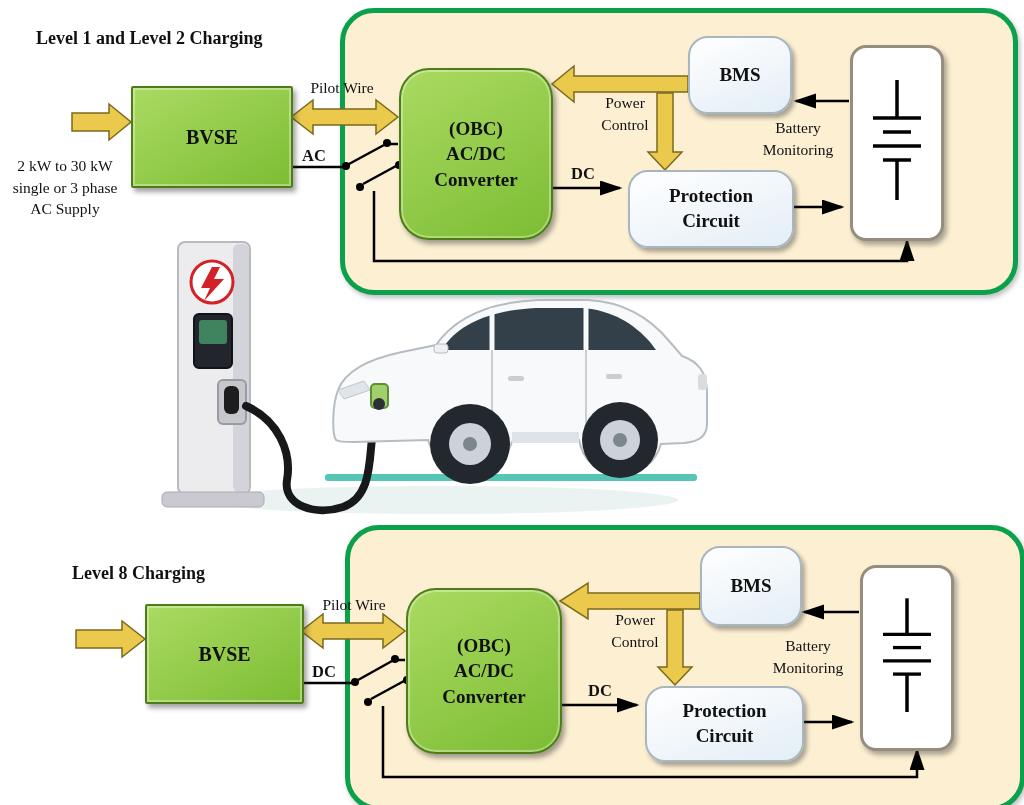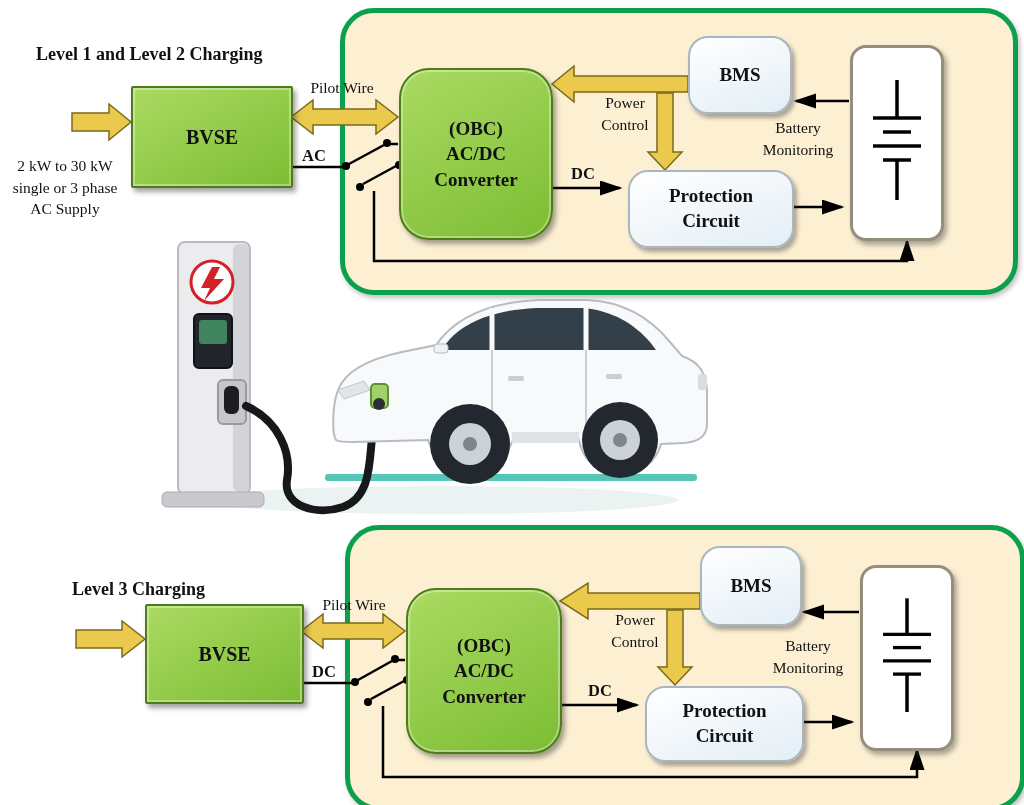--- a/index.html
+++ b/index.html
@@ -26,21 +26,21 @@
     background:linear-gradient(160deg,#ffffff,#e3eef6);
     border:2px solid #a9b6bf;border-radius:20px;
     box-shadow:3px 4px 4px rgba(50,50,50,.4);
     font-weight:bold;font-size:19px;line-height:1.3;
   }
   .batt{
     position:absolute;background:#ffffff;border:3px solid #958d7e;border-radius:16px;
     box-shadow:3px 4px 5px rgba(50,50,50,.4);
   }
   .batt svg{display:block;width:100%;height:100%;}
-  .title{position:absolute;font-weight:bold;font-size:18px;white-space:nowrap;margin-top:16px;}
+  .title{position:absolute;font-weight:bold;font-size:18px;white-space:nowrap;}
   .lbl{position:absolute;font-size:15.5px;text-align:center;line-height:1.4;}
   .lbl.bold{font-weight:bold;font-size:16.5px;}
   .ml{white-space:pre-line;}
 </style>
 </head>
 <body>
 
 <div class="stage">
 
   <div class="panel" style="left:340px;top:8px;width:668px;height:277px"></div>
@@ -180,21 +180,21 @@
         <line x1="44" y1="32" x2="44" y2="70"></line>
         <line x1="20" y1="70" x2="68" y2="70"></line>
         <line x1="30" y1="84" x2="58" y2="84"></line>
         <line x1="20" y1="98" x2="68" y2="98"></line>
         <line x1="30" y1="112" x2="58" y2="112"></line>
         <line x1="44" y1="112" x2="44" y2="152"></line>
       </g>
     </svg>
   </div>
 
-  <div class="title" style="left:72px;top:563px">Level 3 Charging</div>
+  <div class="title" style="left:72px;top:563px">Level 8 Charging</div>
   <div class="gbox" style="left:145px;top:604px;width:155px;height:96px">BVSE</div>
   <div class="lbl" style="left:310px;top:594px;width:88px">Pilot Wire</div>
   <div class="lbl bold" style="left:306px;top:660px;width:36px">DC</div>
   <div class="gbox obc ml" style="left:406px;top:588px;width:152px;height:162px">(OBC)
 AC/DC
 Converter</div>
   <div class="lbox" style="left:700px;top:546px;width:98px;height:76px">BMS</div>
   <div class="lbl ml" style="left:595px;top:609px;width:80px">Power
 Control</div>
   <div class="lbl ml" style="left:756px;top:635px;width:104px">Battery

